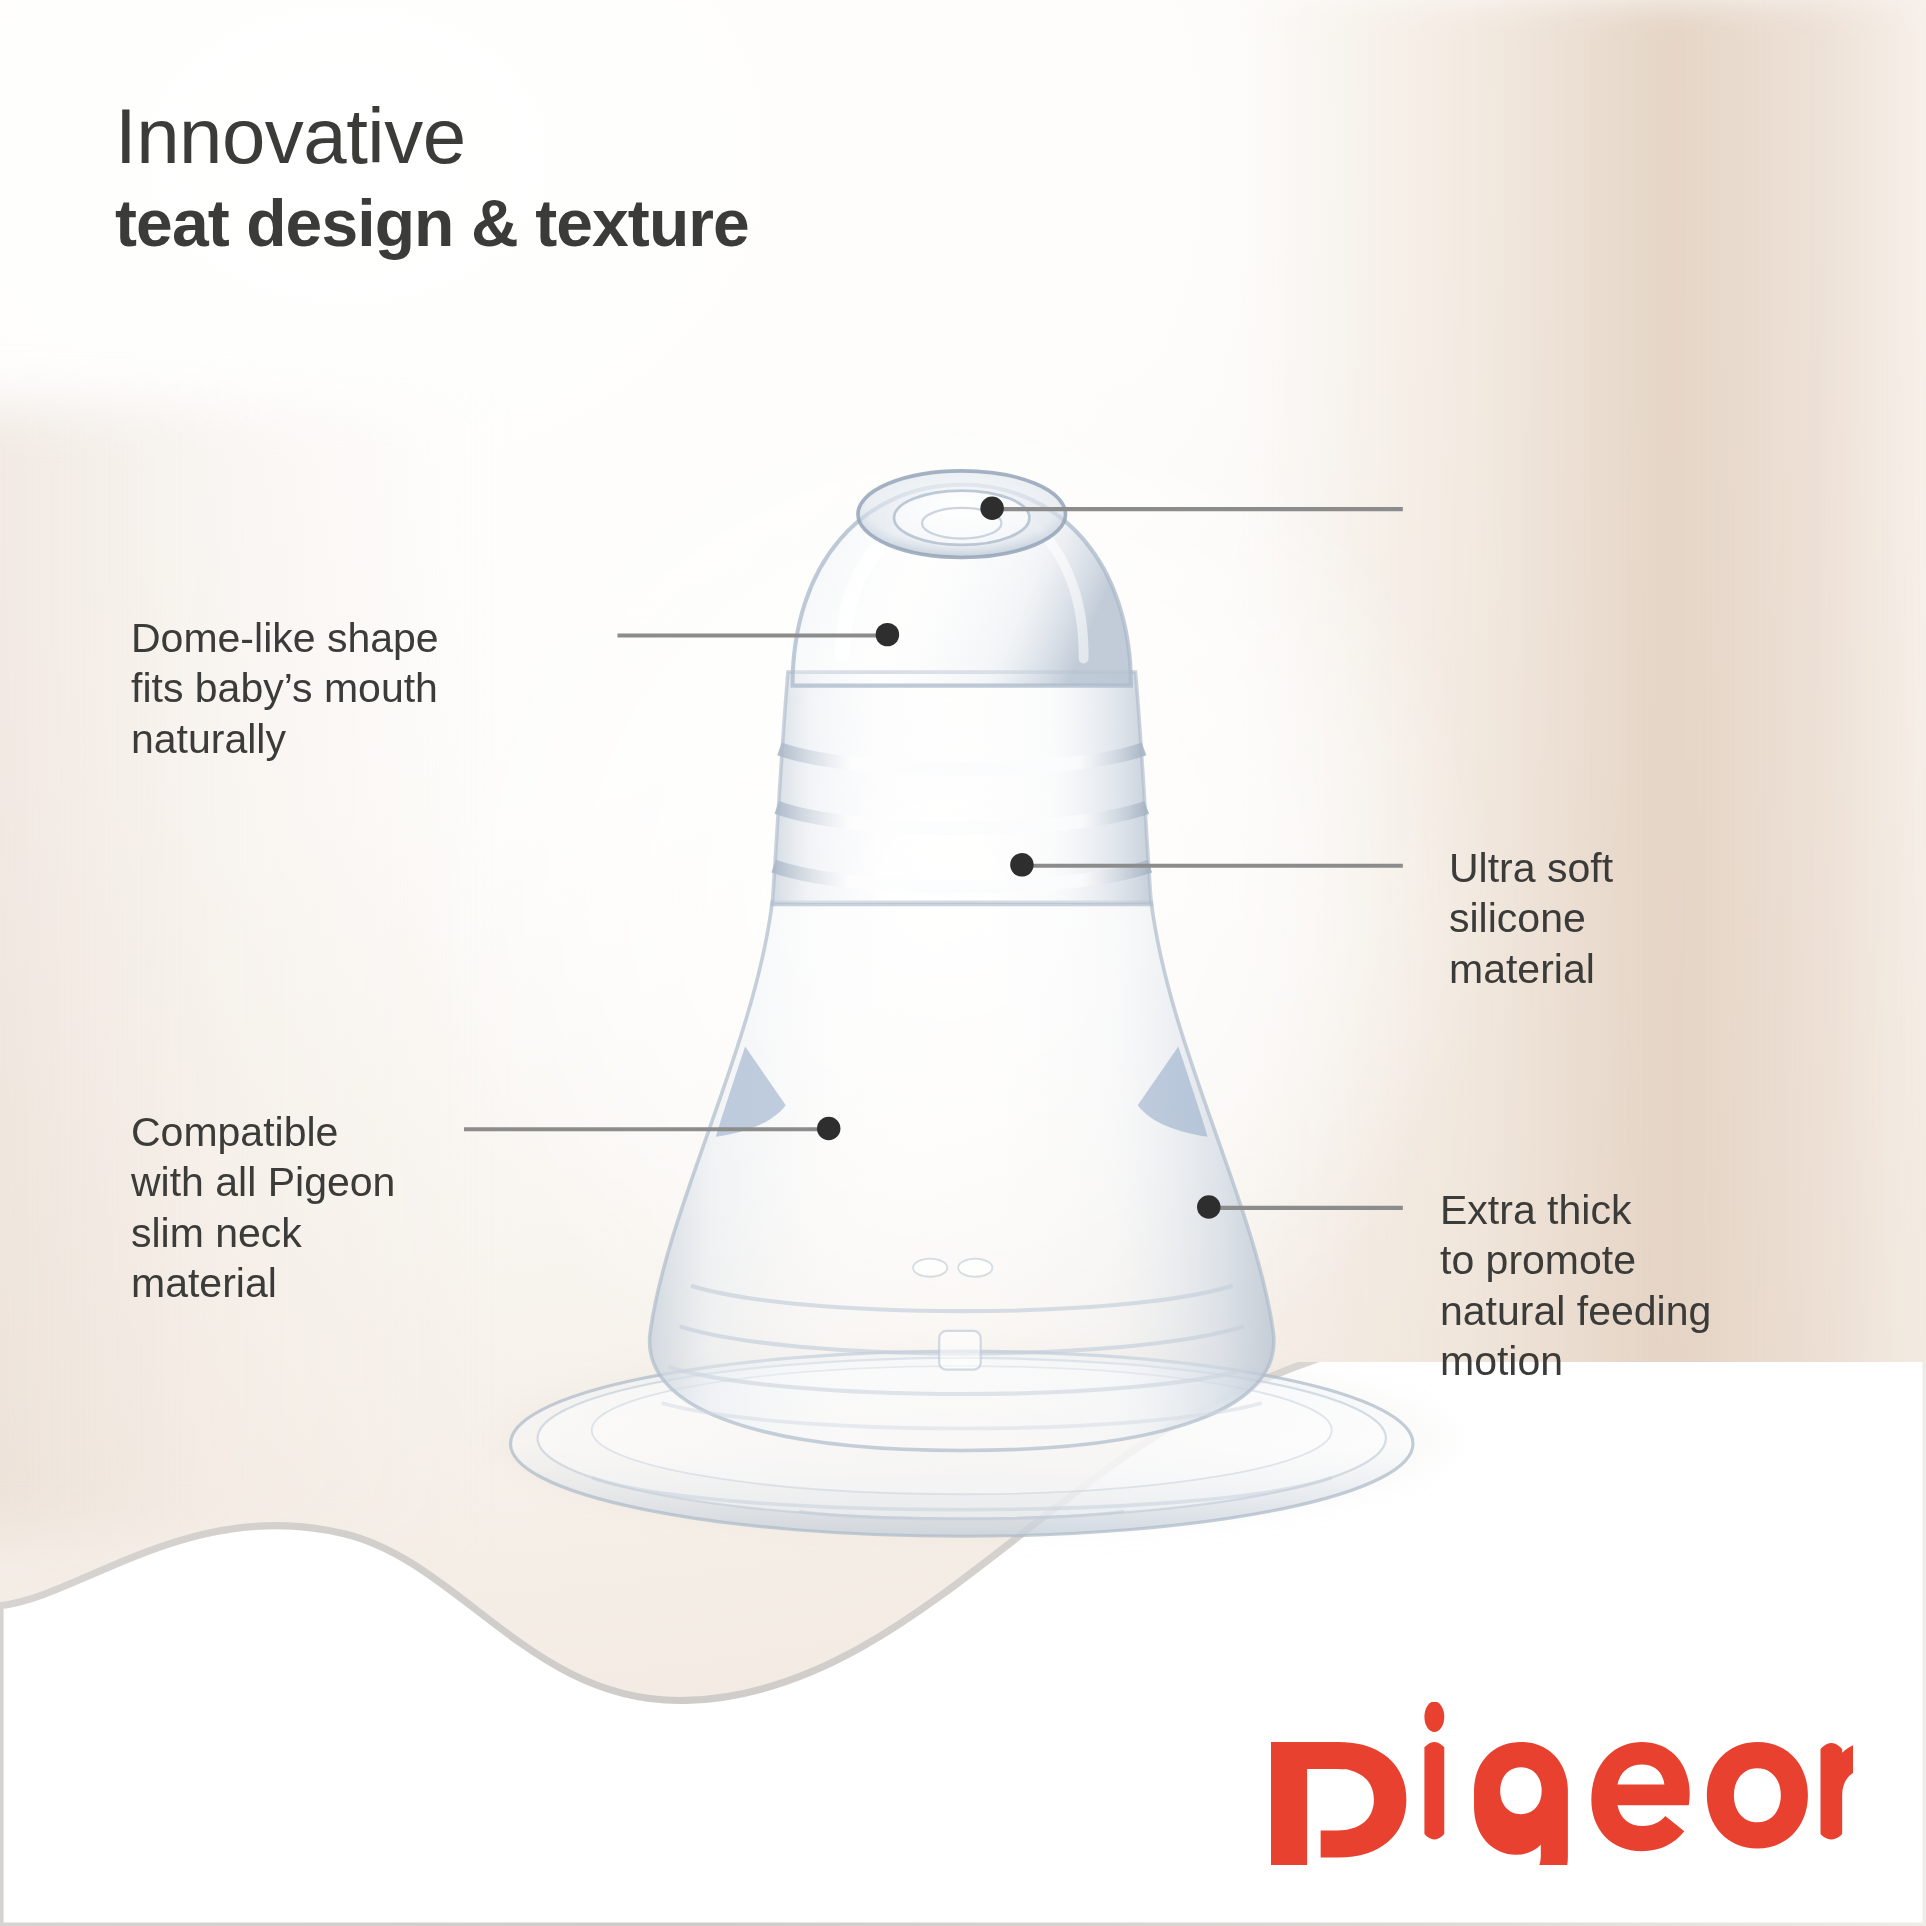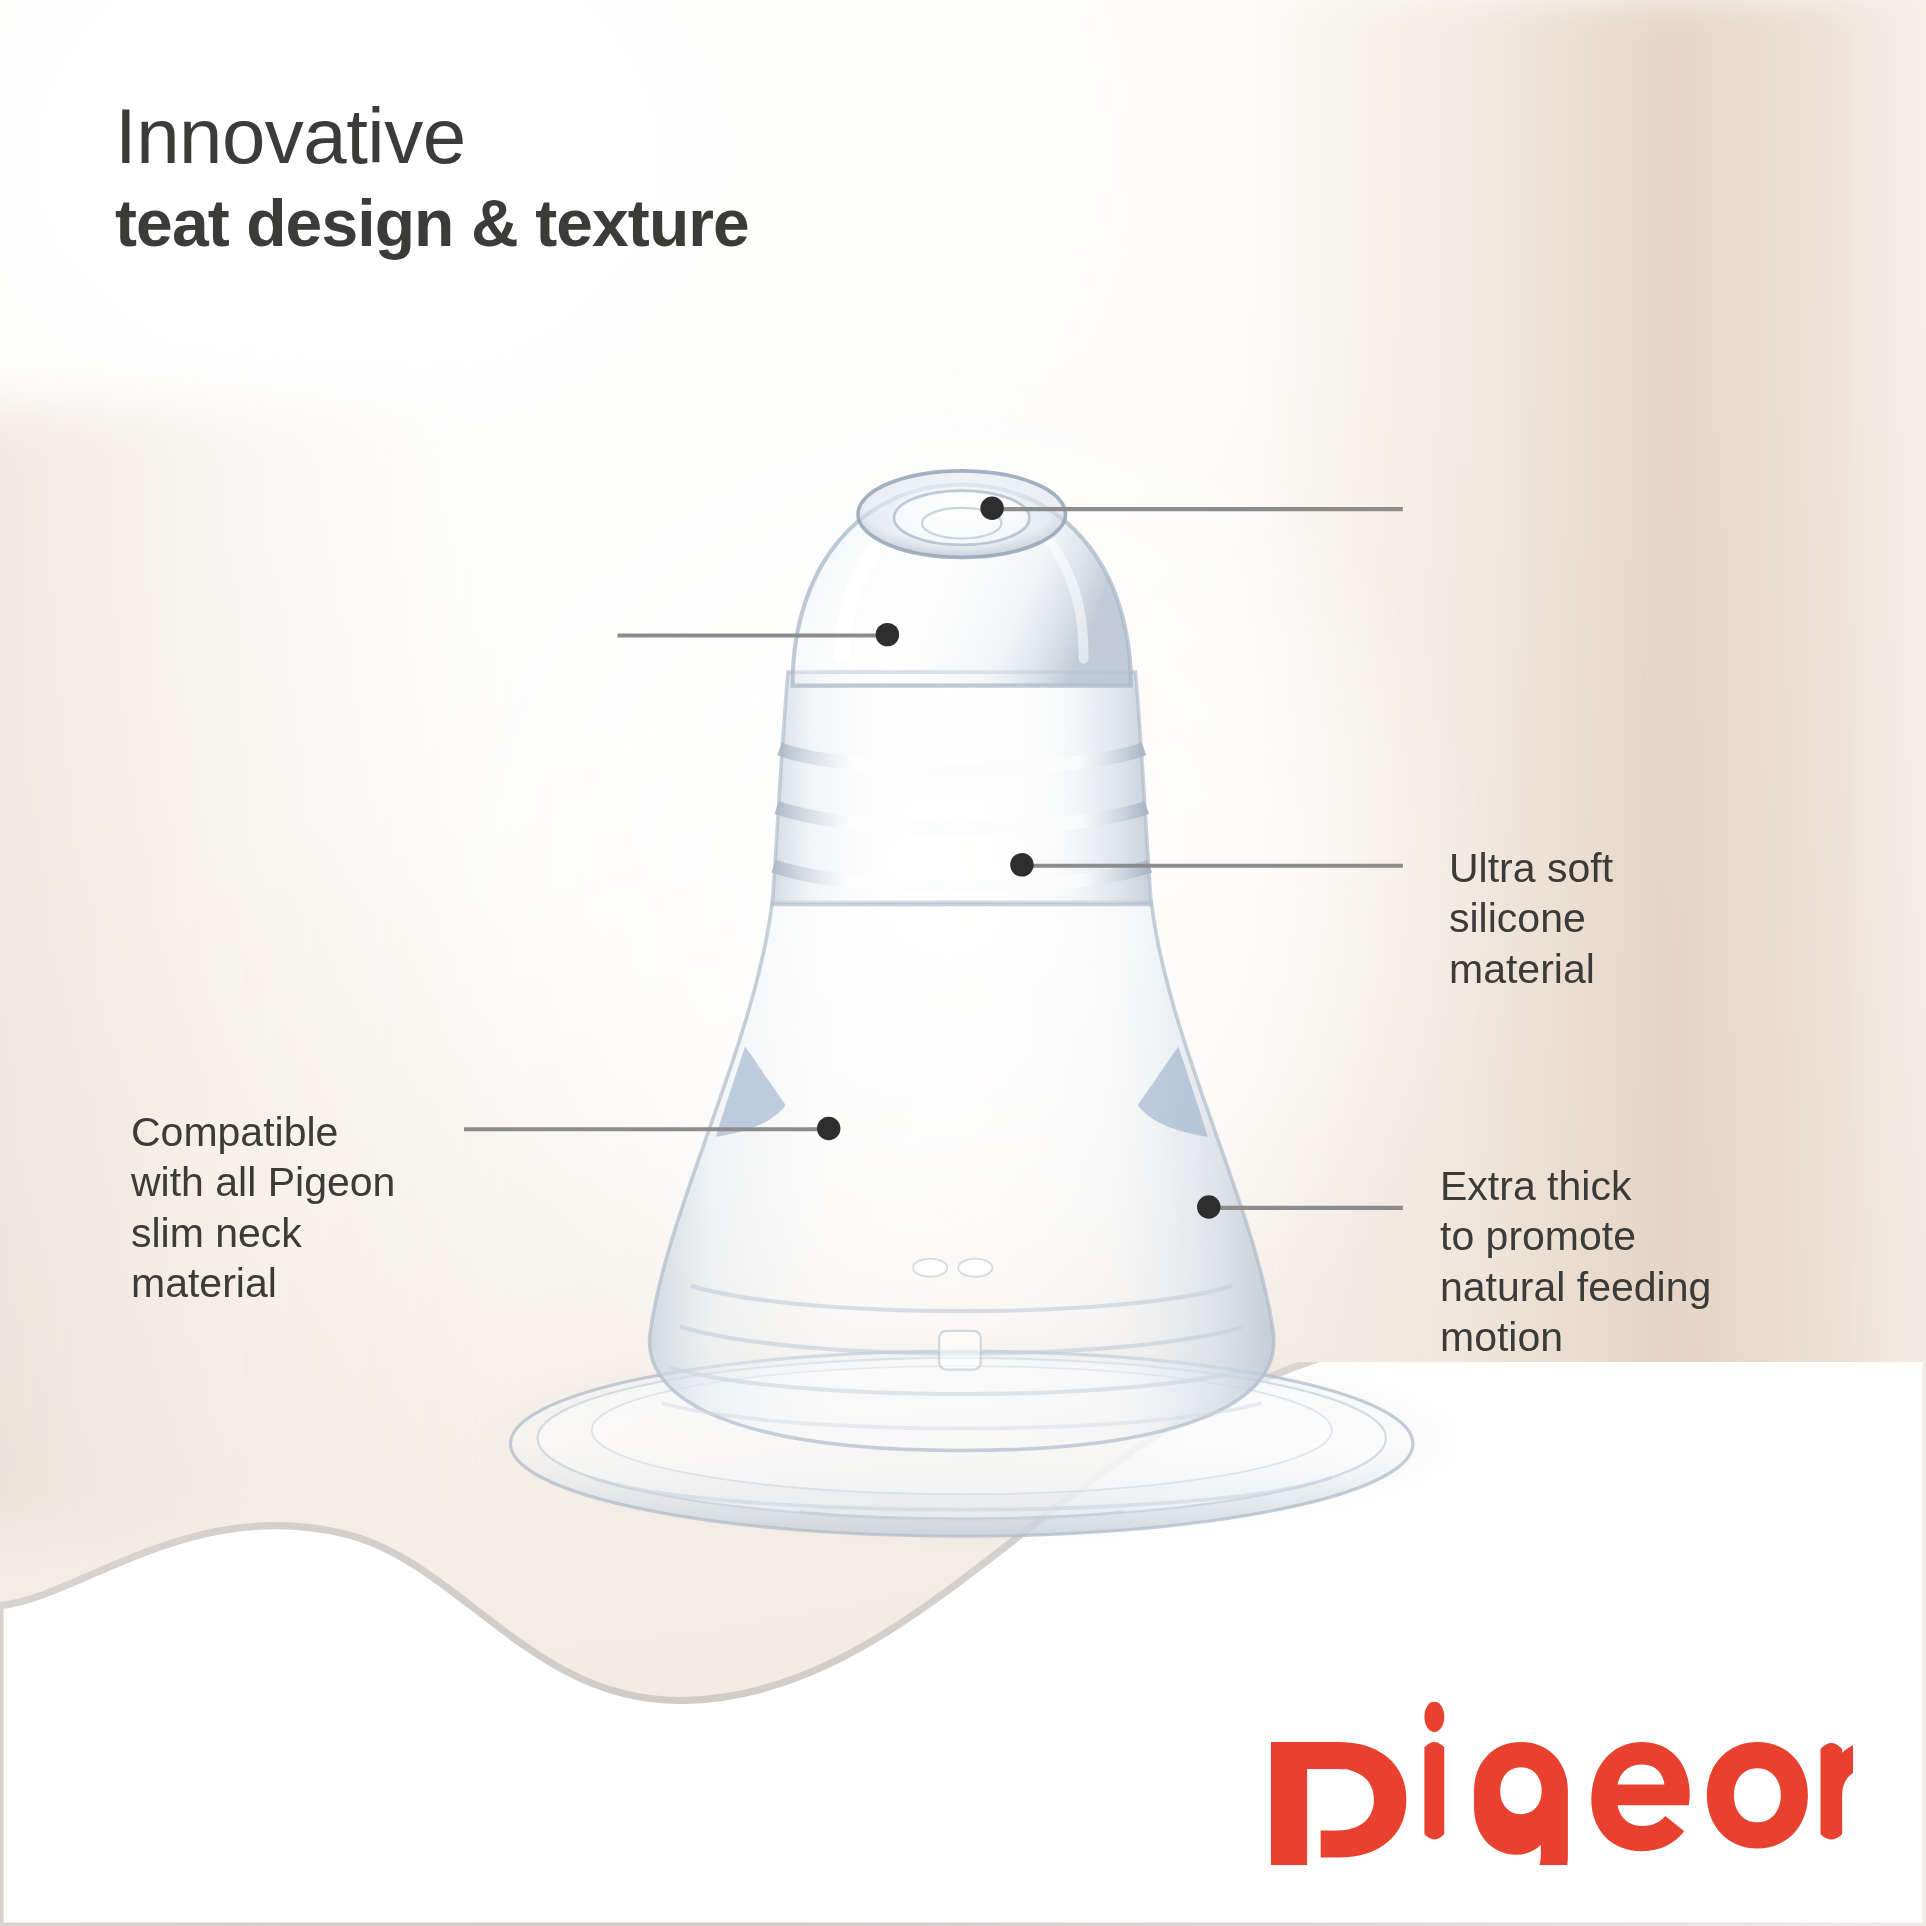--- a/index.html
+++ b/index.html
@@ -167,31 +167,34 @@
     <line x1="2686" y1="2676" x2="3108" y2="2676" stroke="#8C8C8C" stroke-width="9"></line>
     <circle cx="2678" cy="2674" r="26" fill="#2E2E2E"></circle>
   </svg>
 
   <div class="heading">
     <span class="l1">Innovative</span>
     <span class="l2">teat design &amp; texture</span>
   </div>
 
 
+  <div class="callout left" style="left:131px;top:613px;">Dome-like shape
+fits baby’s mouth
+naturally</div>
 
   <div class="callout right" style="left:1440px;top:843px;margin-left:9px;">Ultra soft
 silicone
 material</div>
 
   <div class="callout left" style="left:131px;top:1107px;">Compatible
 with all Pigeon
 slim neck
 material</div>
 
-  <div class="callout right" style="left:1440px;top:1161px;">Extra thick
+  <div class="callout right" style="left:1440px;top:1185px;">Extra thick
 to promote
 natural feeding
 motion</div>
 
   <svg class="logo" viewBox="0 0 1310 360">
     <g fill="#E8412F">
 
       <path d="M20,88 h150 c92,0 150,50 150,128 c0,78 -58,128 -150,128 h-40
                v-60 h36 c52,0 82,-26 82,-68 c0,-42 -30,-68 -82,-68 h-66 v268
                c0,0 -12,18 -40,18 c-28,0 -40,-18 -40,-18 Z"></path>

